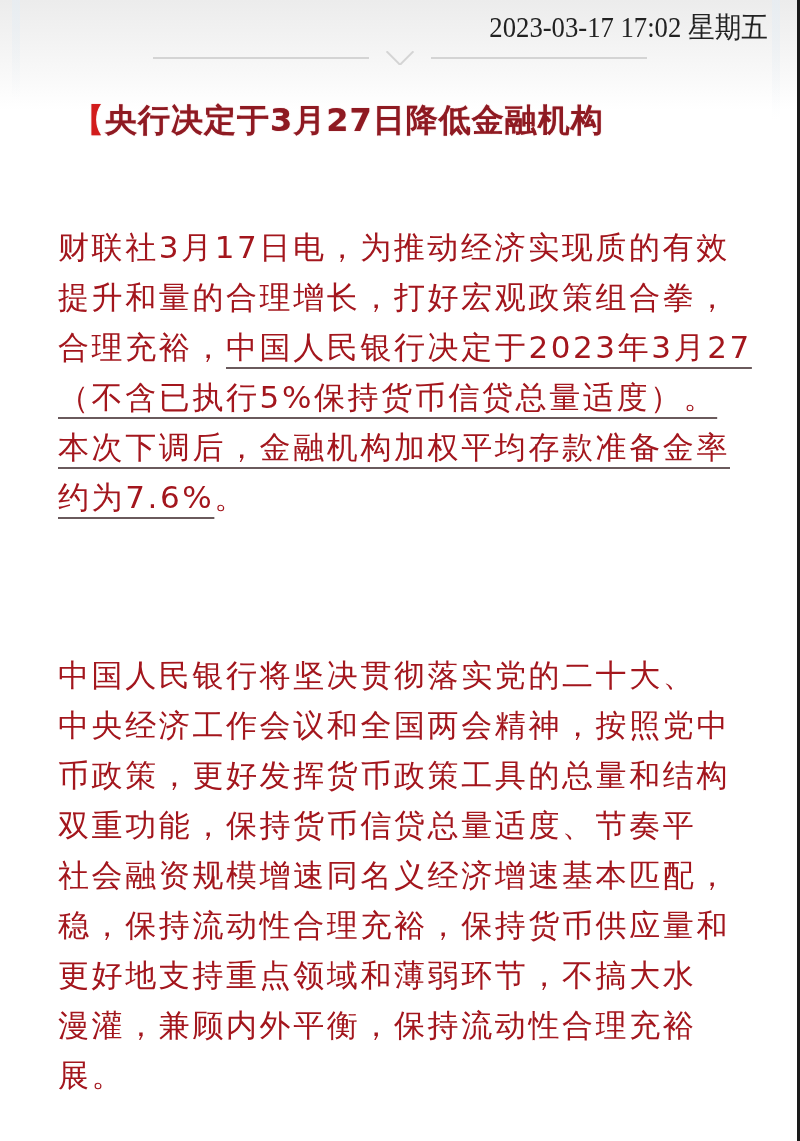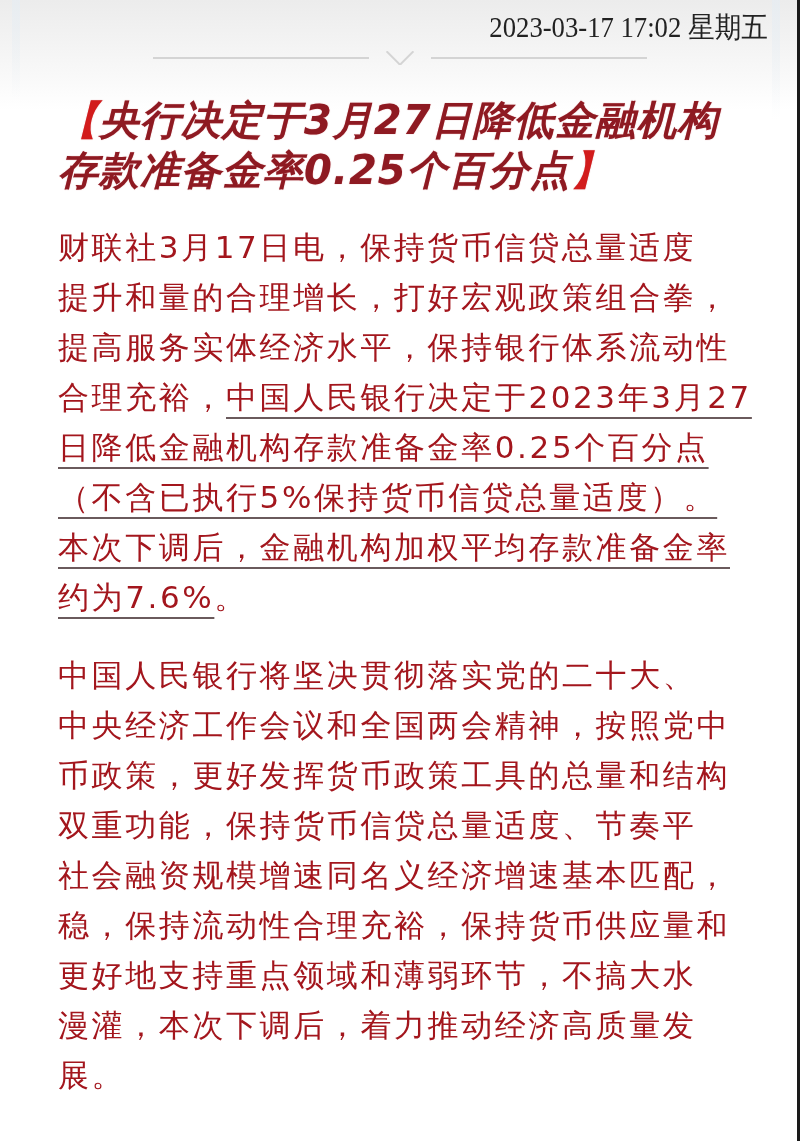--- a/index.html
+++ b/index.html
@@ -79,31 +79,30 @@
       position: absolute;
       left: 5px; top: -9px;
       width: 18px; height: 18px;
       border-right: 2px solid #d4d4d4;
       border-bottom: 2px solid #d4d4d4;
       transform: rotate(45deg);
       background: transparent;
     }
     .title {
       position: absolute;
-      left: 58px;
+      left: 72px;
       top: 92px;
       width: 700px;
       font-family: "DejaVu Sans", sans-serif;
-      font-size: 40px;
+      font-size: 32px;
       line-height: 57px;
       font-weight: bold;
       color: #8e1a22;
       letter-spacing: 1px;
       text-shadow: 0 0 1px rgba(180,20,30,0.5);
-      font-style: italic;
     }
     .title .bracket {
       color: #d21c1c;
     }
     .para {
       position: absolute;
       left: 58px;
       width: 690px;
       font-family: "DejaVu Sans", sans-serif;
       font-size: 31px;
@@ -163,42 +162,39 @@
 
 <div class="header">
   <div class="datetime">2023-03-17 17:02 星期五</div>
   <div class="divider"></div>
   <div class="divider-notch"></div>
   <div class="divider right"></div>
 </div>
 
 <div class="title">
   <span class="line"><span class="bracket">【</span><span>央行决定于3月27日降低金融机构</span></span>
-  <span class="line"><span>存款准备金率0.25个百分点</span><span class="bracket">】</span></span>
 </div>
 
 <div class="para p1">
-  <span class="line"><span>财联社3月17日电，保持货币信贷总量适度</span></span>
+  <span class="line"><span>财联社3月17日电，为推动经济实现质的有效</span></span>
   <span class="line"><span>提升和量的合理增长，打好宏观政策组合拳，</span></span>
-  <span class="line"><span>提高服务实体经济水平，保持银行体系流动性</span></span>
   <span class="line"><span>合理充裕，</span><span class="ul">中国人民银行决定于2023年3月27</span></span>
-  <span class="line"><span class="ul">日降低金融机构存款准备金率0.25个百分点</span></span>
   <span class="line"><span class="ul">（不含已执行5%保持货币信贷总量适度）。</span></span>
   <span class="line"><span class="ul">本次下调后，金融机构加权平均存款准备金率</span></span>
   <span class="line"><span class="ul">约为7.6%</span><span>。</span></span>
 </div>
 
 <div class="para p2">
   <span class="line">中国人民银行将坚决贯彻落实党的二十大、</span>
   <span class="line">中央经济工作会议和全国两会精神，按照党中</span>
   <span class="line">币政策，更好发挥货币政策工具的总量和结构</span>
   <span class="line">双重功能，保持货币信贷总量适度、节奏平</span>
   <span class="line">社会融资规模增速同名义经济增速基本匹配，</span>
   <span class="line">稳，保持流动性合理充裕，保持货币供应量和</span>
   <span class="line">更好地支持重点领域和薄弱环节，不搞大水</span>
-  <span class="line">漫灌，本次下调后，着力推动经济高质量发</span>
+  <span class="line">漫灌，兼顾内外平衡，保持流动性合理充裕</span>
   <span class="line">展。</span>
 </div>
 
 <div class="watermark">
   <span class="wm-logo"></span>
   <span>雪球：高礼成蹊</span>
 </div>
 
 </body></html>

